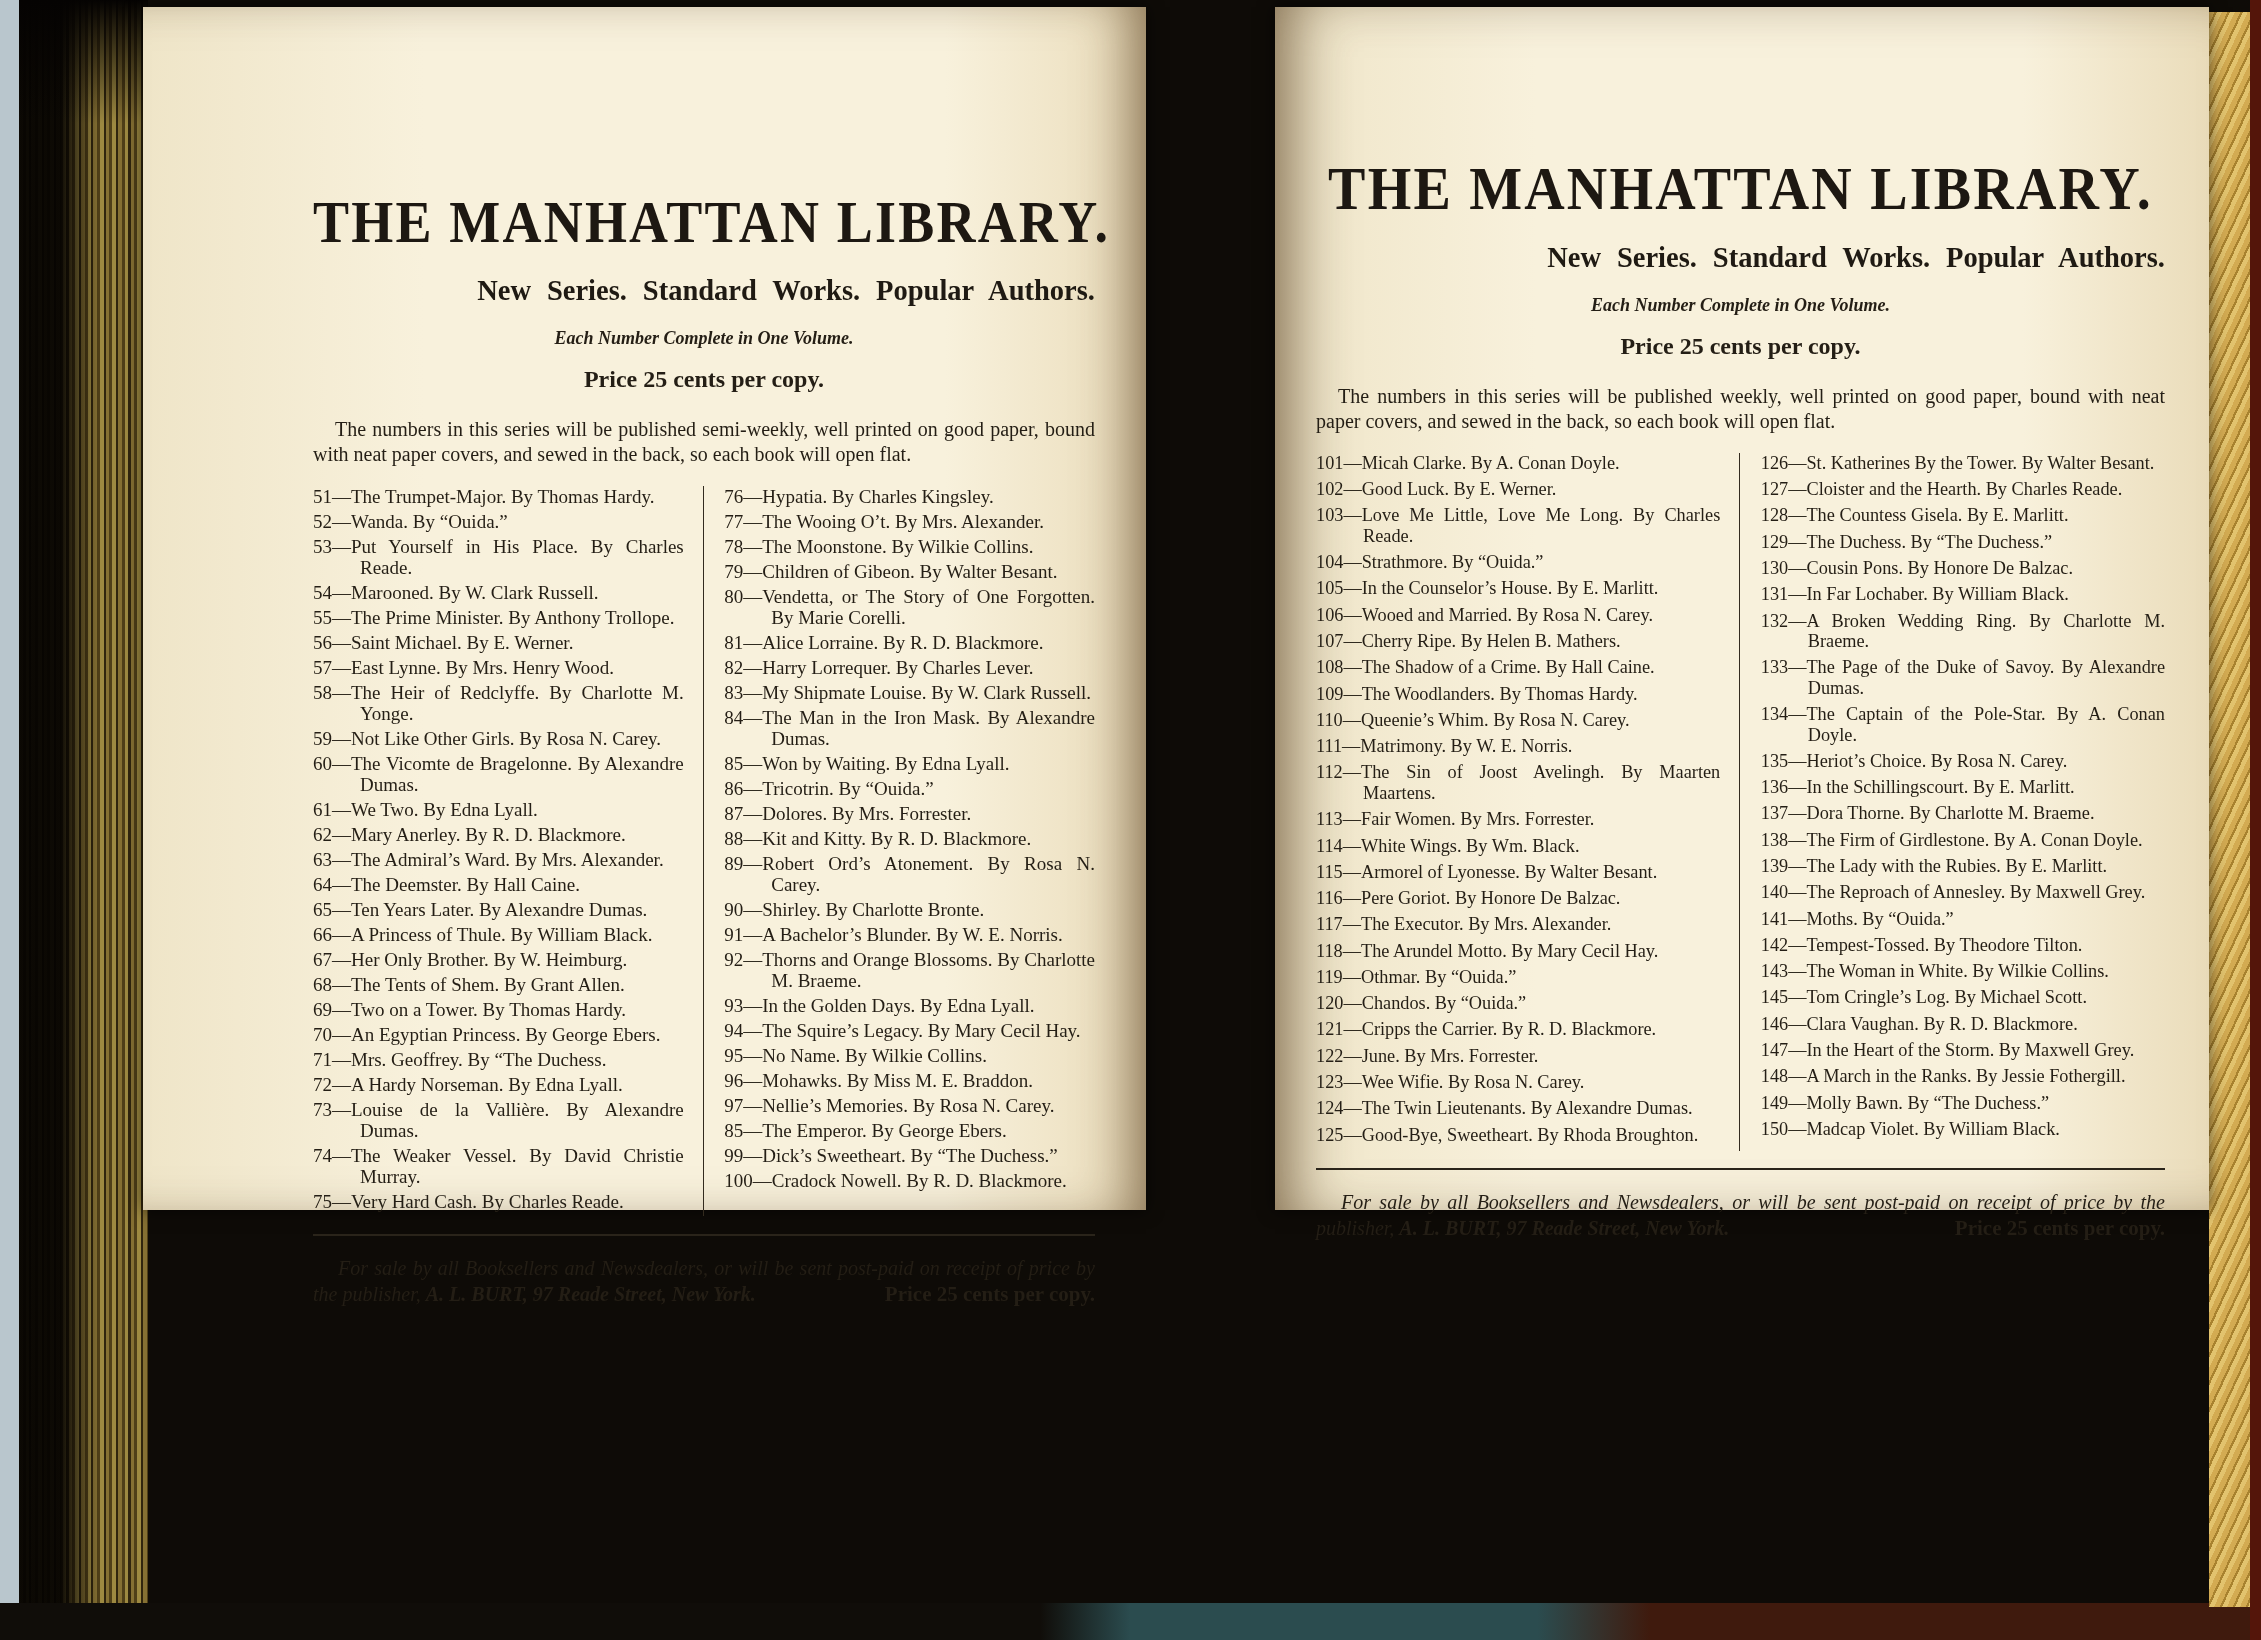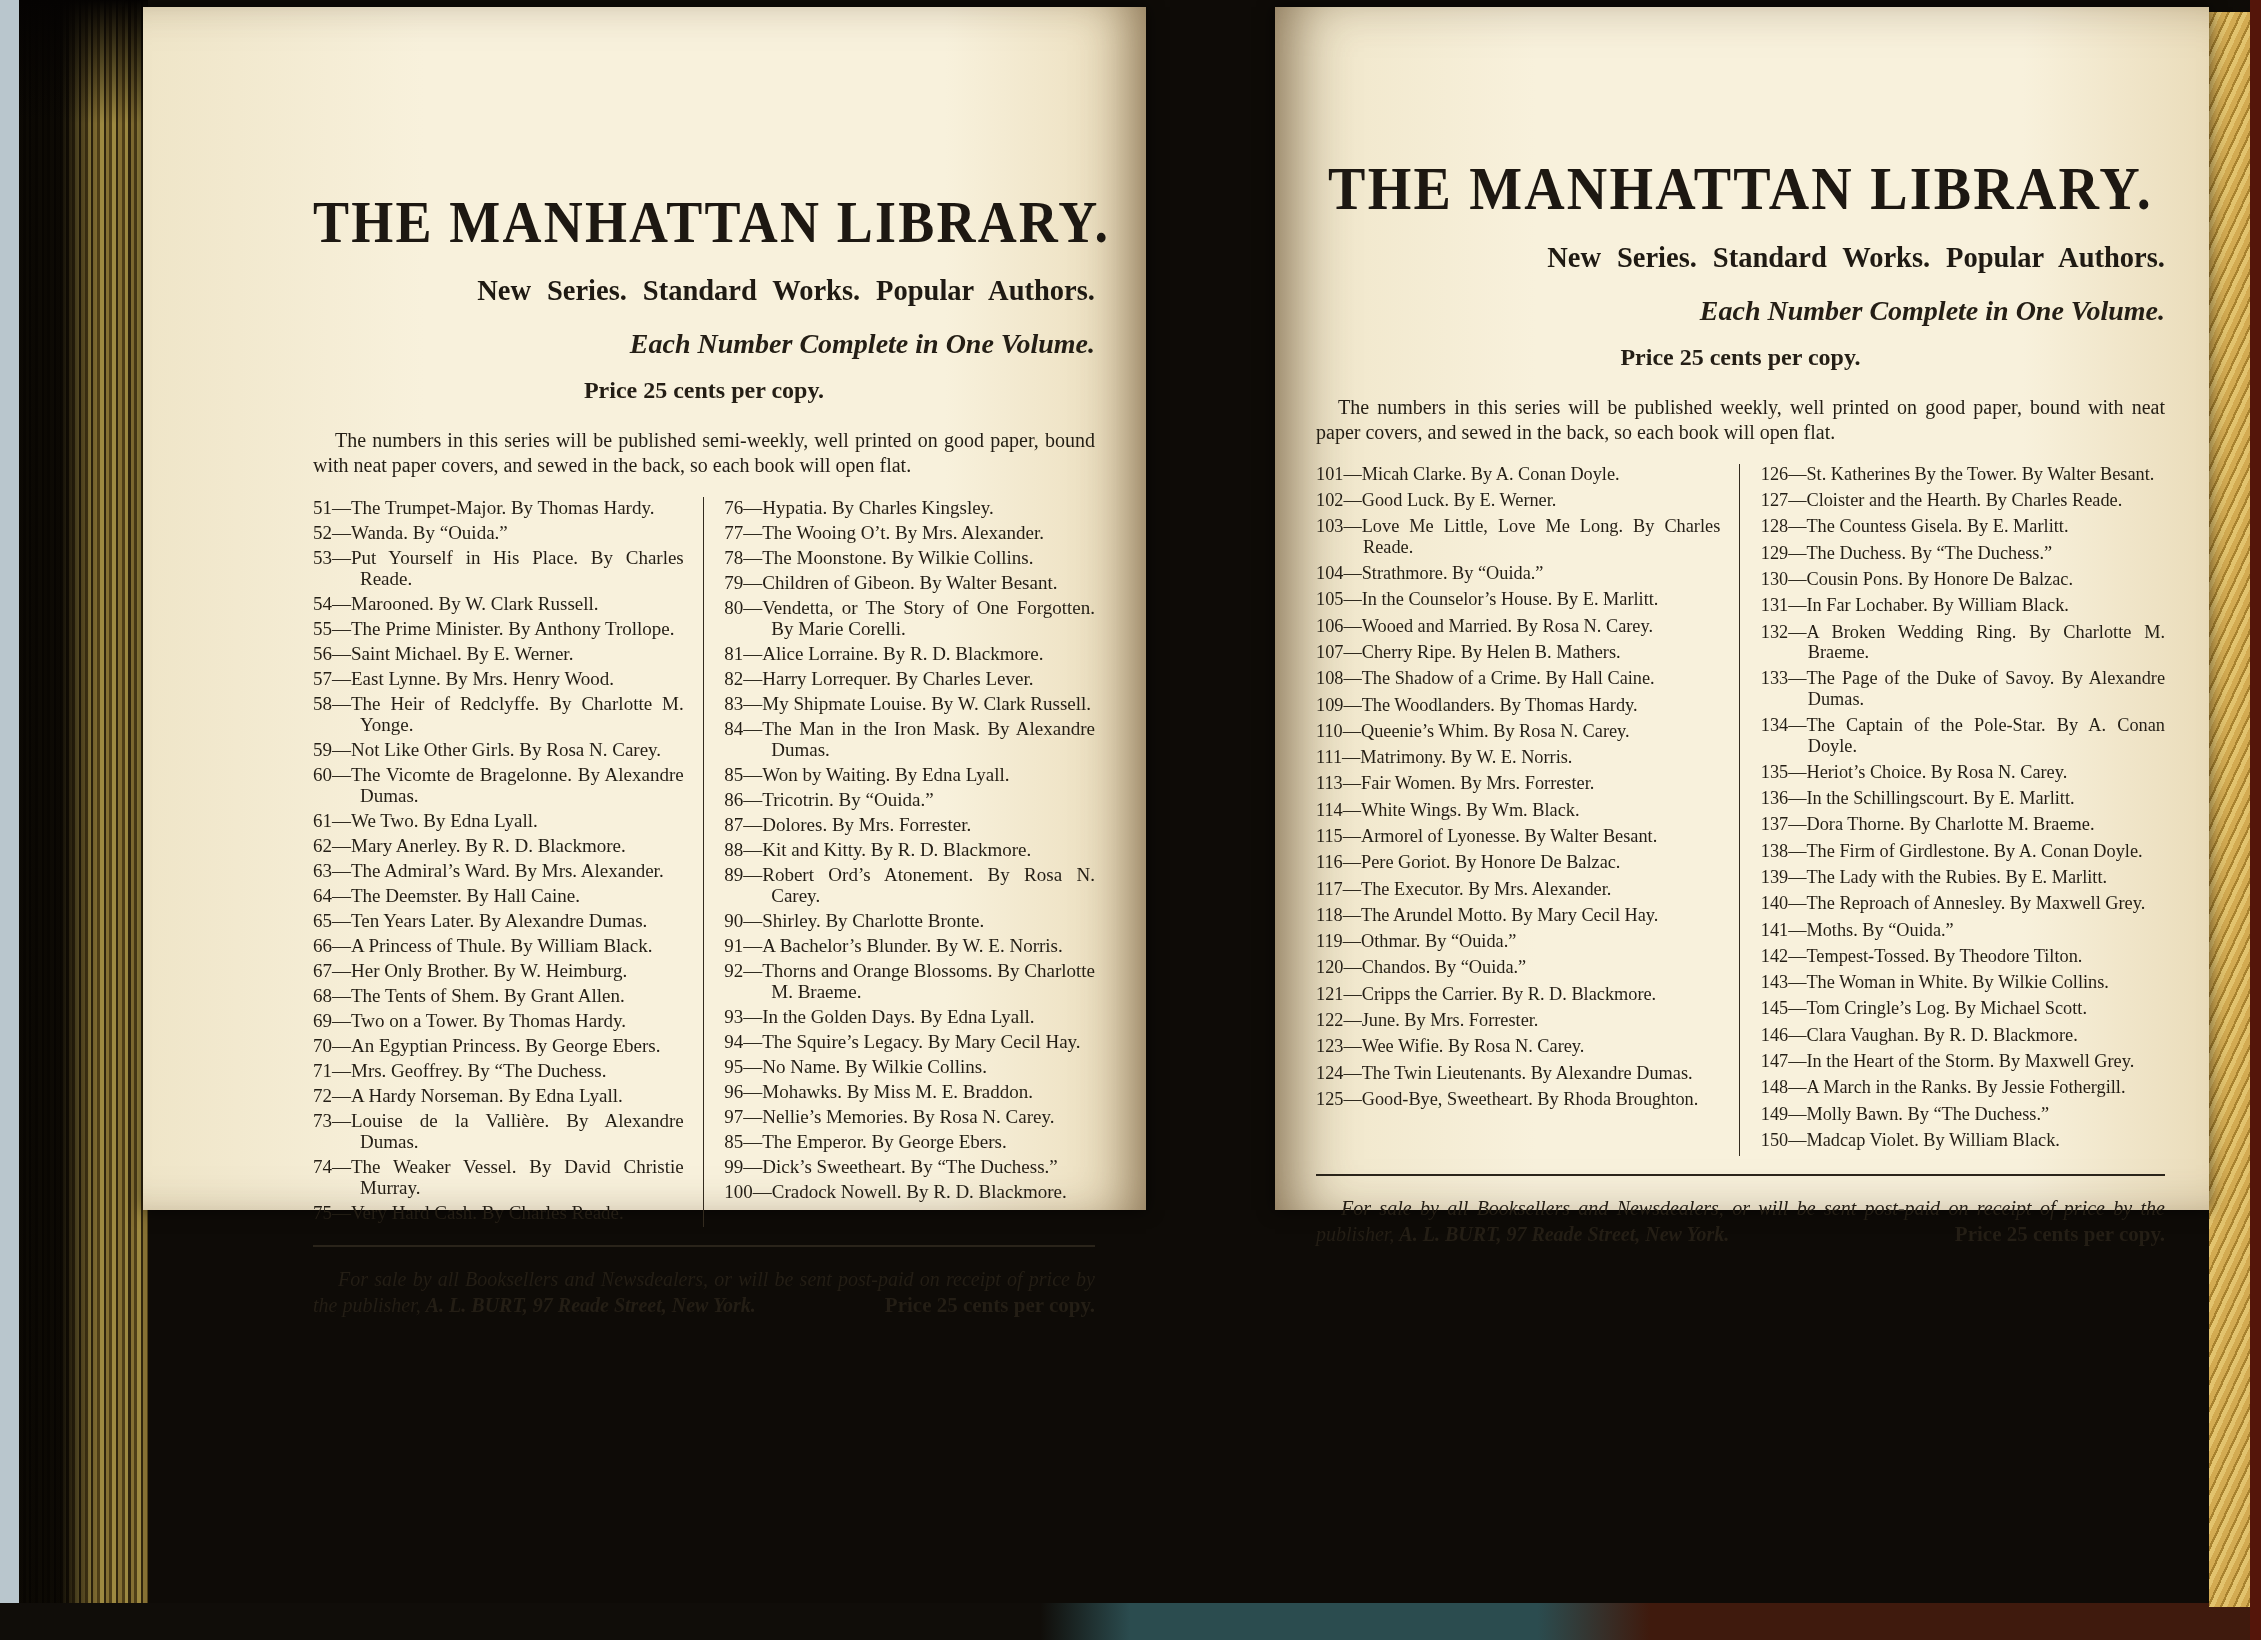--- a/index.html
+++ b/index.html
@@ -52,21 +52,21 @@
     margin:0;text-align:center;
     font-size:54px;font-weight:bold;letter-spacing:2.2px;
     transform:scaleY(1.1);transform-origin:top center;
     color:#1d1812;white-space:nowrap;
   }
   .page-right .title{font-size:56px;}
   .subtitle{
     margin:25px 0 0;text-align:right;
     font-size:28.5px;font-weight:bold;word-spacing:8.8px;color:#1f1a13;
   }
-  .motto{margin:20.5px 0 0;text-align:right;font-size:28px;font-weight:bold;font-style:italic;}
+  .motto{margin:20.5px 0 0;text-align:center;font-size:18px;font-weight:bold;font-style:italic;}
   .price{margin:17.5px 0 0;text-align:center;font-size:24px;font-weight:bold;}
   .intro{margin:23.4px 0 0;font-size:20px;line-height:1.28;text-align:justify;text-indent:22px;}
 
   .cols{display:flex;margin-top:18px;}
   .col{flex:1;min-width:0;}
   .col1{padding-right:19px;}
   .col2{padding-left:20.5px;border-left:1.5px solid #332b1f;}
   .item{
     margin:0 0 3.7px;font-size:19px;line-height:1.12;
     text-align:justify;padding-left:47px;text-indent:-47px;
@@ -176,20 +176,21 @@
           <p class="item">102—Good Luck. By E. Werner.</p>
           <p class="item">103—Love Me Little, Love Me Long. By Charles Reade.</p>
           <p class="item">104—Strathmore. By “Ouida.”</p>
           <p class="item">105—In the Counselor’s House. By E. Marlitt.</p>
           <p class="item">106—Wooed and Married. By Rosa N. Carey.</p>
           <p class="item">107—Cherry Ripe. By Helen B. Mathers.</p>
           <p class="item">108—The Shadow of a Crime. By Hall Caine.</p>
           <p class="item">109—The Woodlanders. By Thomas Hardy.</p>
           <p class="item">110—Queenie’s Whim. By Rosa N. Carey.</p>
           <p class="item">111—Matrimony. By W. E. Norris.</p>
+          <p class="item">112—The Sin of Joost Avelingh. By Maarten Maartens.</p>
           <p class="item">113—Fair Women. By Mrs. Forrester.</p>
           <p class="item">114—White Wings. By Wm. Black.</p>
           <p class="item">115—Armorel of Lyonesse. By Walter Besant.</p>
           <p class="item">116—Pere Goriot. By Honore De Balzac.</p>
           <p class="item">117—The Executor. By Mrs. Alexander.</p>
           <p class="item">118—The Arundel Motto. By Mary Cecil Hay.</p>
           <p class="item">119—Othmar. By “Ouida.”</p>
           <p class="item">120—Chandos. By “Ouida.”</p>
           <p class="item">121—Cripps the Carrier. By R. D. Blackmore.</p>
           <p class="item">122—June. By Mrs. Forrester.</p>

